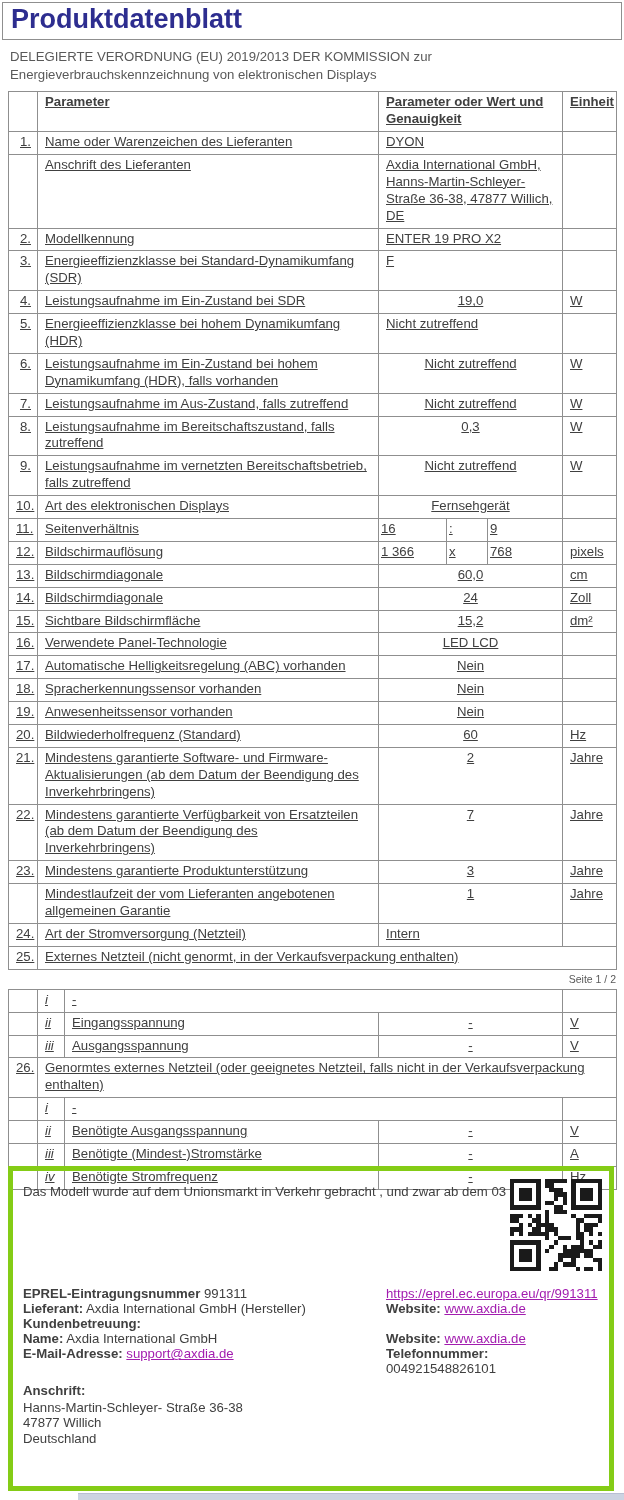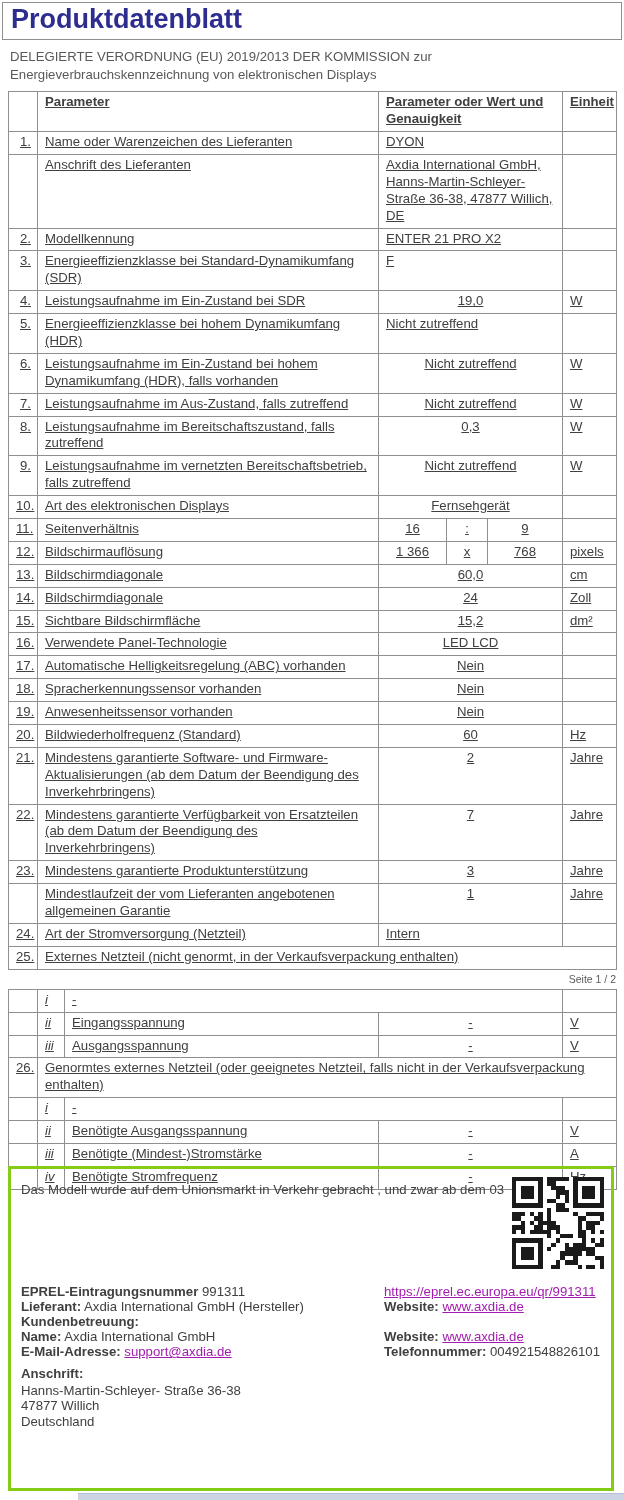--- a/index.html
+++ b/index.html
@@ -13,27 +13,27 @@
   .subtitle{margin:8px 10px 0 10px;font-size:13.2px;line-height:1.35;color:#595959;}
   table{border-collapse:collapse;table-layout:fixed;width:608px;margin:8px 8px 0 8px;
         font-size:13.2px;line-height:1.28;color:#404040;text-decoration:underline;}
   td{border:1px solid #8f8f8f;padding:2px 7px 3px 7px;vertical-align:top;overflow:hidden;}
   td.hdr{font-weight:bold;}
   td.num{text-align:right;padding-right:6px;}
   td.sub{font-style:italic;text-align:left;padding-left:7px;}
   td.val-r{text-align:center;}
   td.nopad{padding:0;}
   .triple{display:flex;width:100%;height:100%;}
-  .triple span{display:block;text-align:center;padding:2px 2px 3px 2px;}
+  .triple span{display:block;text-align:left;padding:2px 2px 3px 2px;}
   .triple .t1{width:63px;}
   .triple .t2{width:36px;border-left:1px solid #8f8f8f;border-right:1px solid #8f8f8f;}
   .triple .t3{flex:1;}
   .page-ind{width:608px;margin:3px 8px 0 8px;text-align:right;font-size:10.5px;color:#595959;}
   .footer{position:absolute;left:8px;top:1166px;width:606px;height:325px;
-          border:3px solid #84cc16;font-size:13.2px;color:#404040;box-sizing:border-box;}
+          border:5px solid #84cc16;font-size:13.2px;color:#404040;box-sizing:border-box;}
   .market{margin:12px 110px 0 10px;line-height:1.3;white-space:nowrap;}
   .qr{position:absolute;top:8px;right:7px;width:92px;height:92px;background:#fff;}
   .frow{display:flex;margin-left:10px;margin-right:8px;}
   .frow .fleft{width:363px;flex:none;}
   .frow .fright{flex:1;}
   .lbl{font-weight:bold;}
   a.link{color:#a21caf;text-decoration:underline;cursor:pointer;}
   .r-eprel{margin-top:86px;}
   .r-std{}
   .addr{margin:6px 10px 0 10px;line-height:1.32;}
@@ -75,21 +75,21 @@
       </tr>
       <tr>
         <td class="num"></td>
         <td>Anschrift des Lieferanten</td>
         <td>Axdia International GmbH, Hanns-Martin-Schleyer-Straße 36-38, 47877 Willich, DE</td>
         <td class="unit"></td>
       </tr>
       <tr>
         <td class="num">2.</td>
         <td>Modellkennung</td>
-        <td>ENTER 21 PRO X2</td>
+        <td>ENTER 19 PRO X2</td>
         <td class="unit"></td>
       </tr>
       <tr>
         <td class="num">3.</td>
         <td>Energieeffizienzklasse bei Standard-Dynamikumfang (SDR)</td>
         <td>F</td>
         <td class="unit"></td>
       </tr>
       <tr>
         <td class="num">4.</td>

